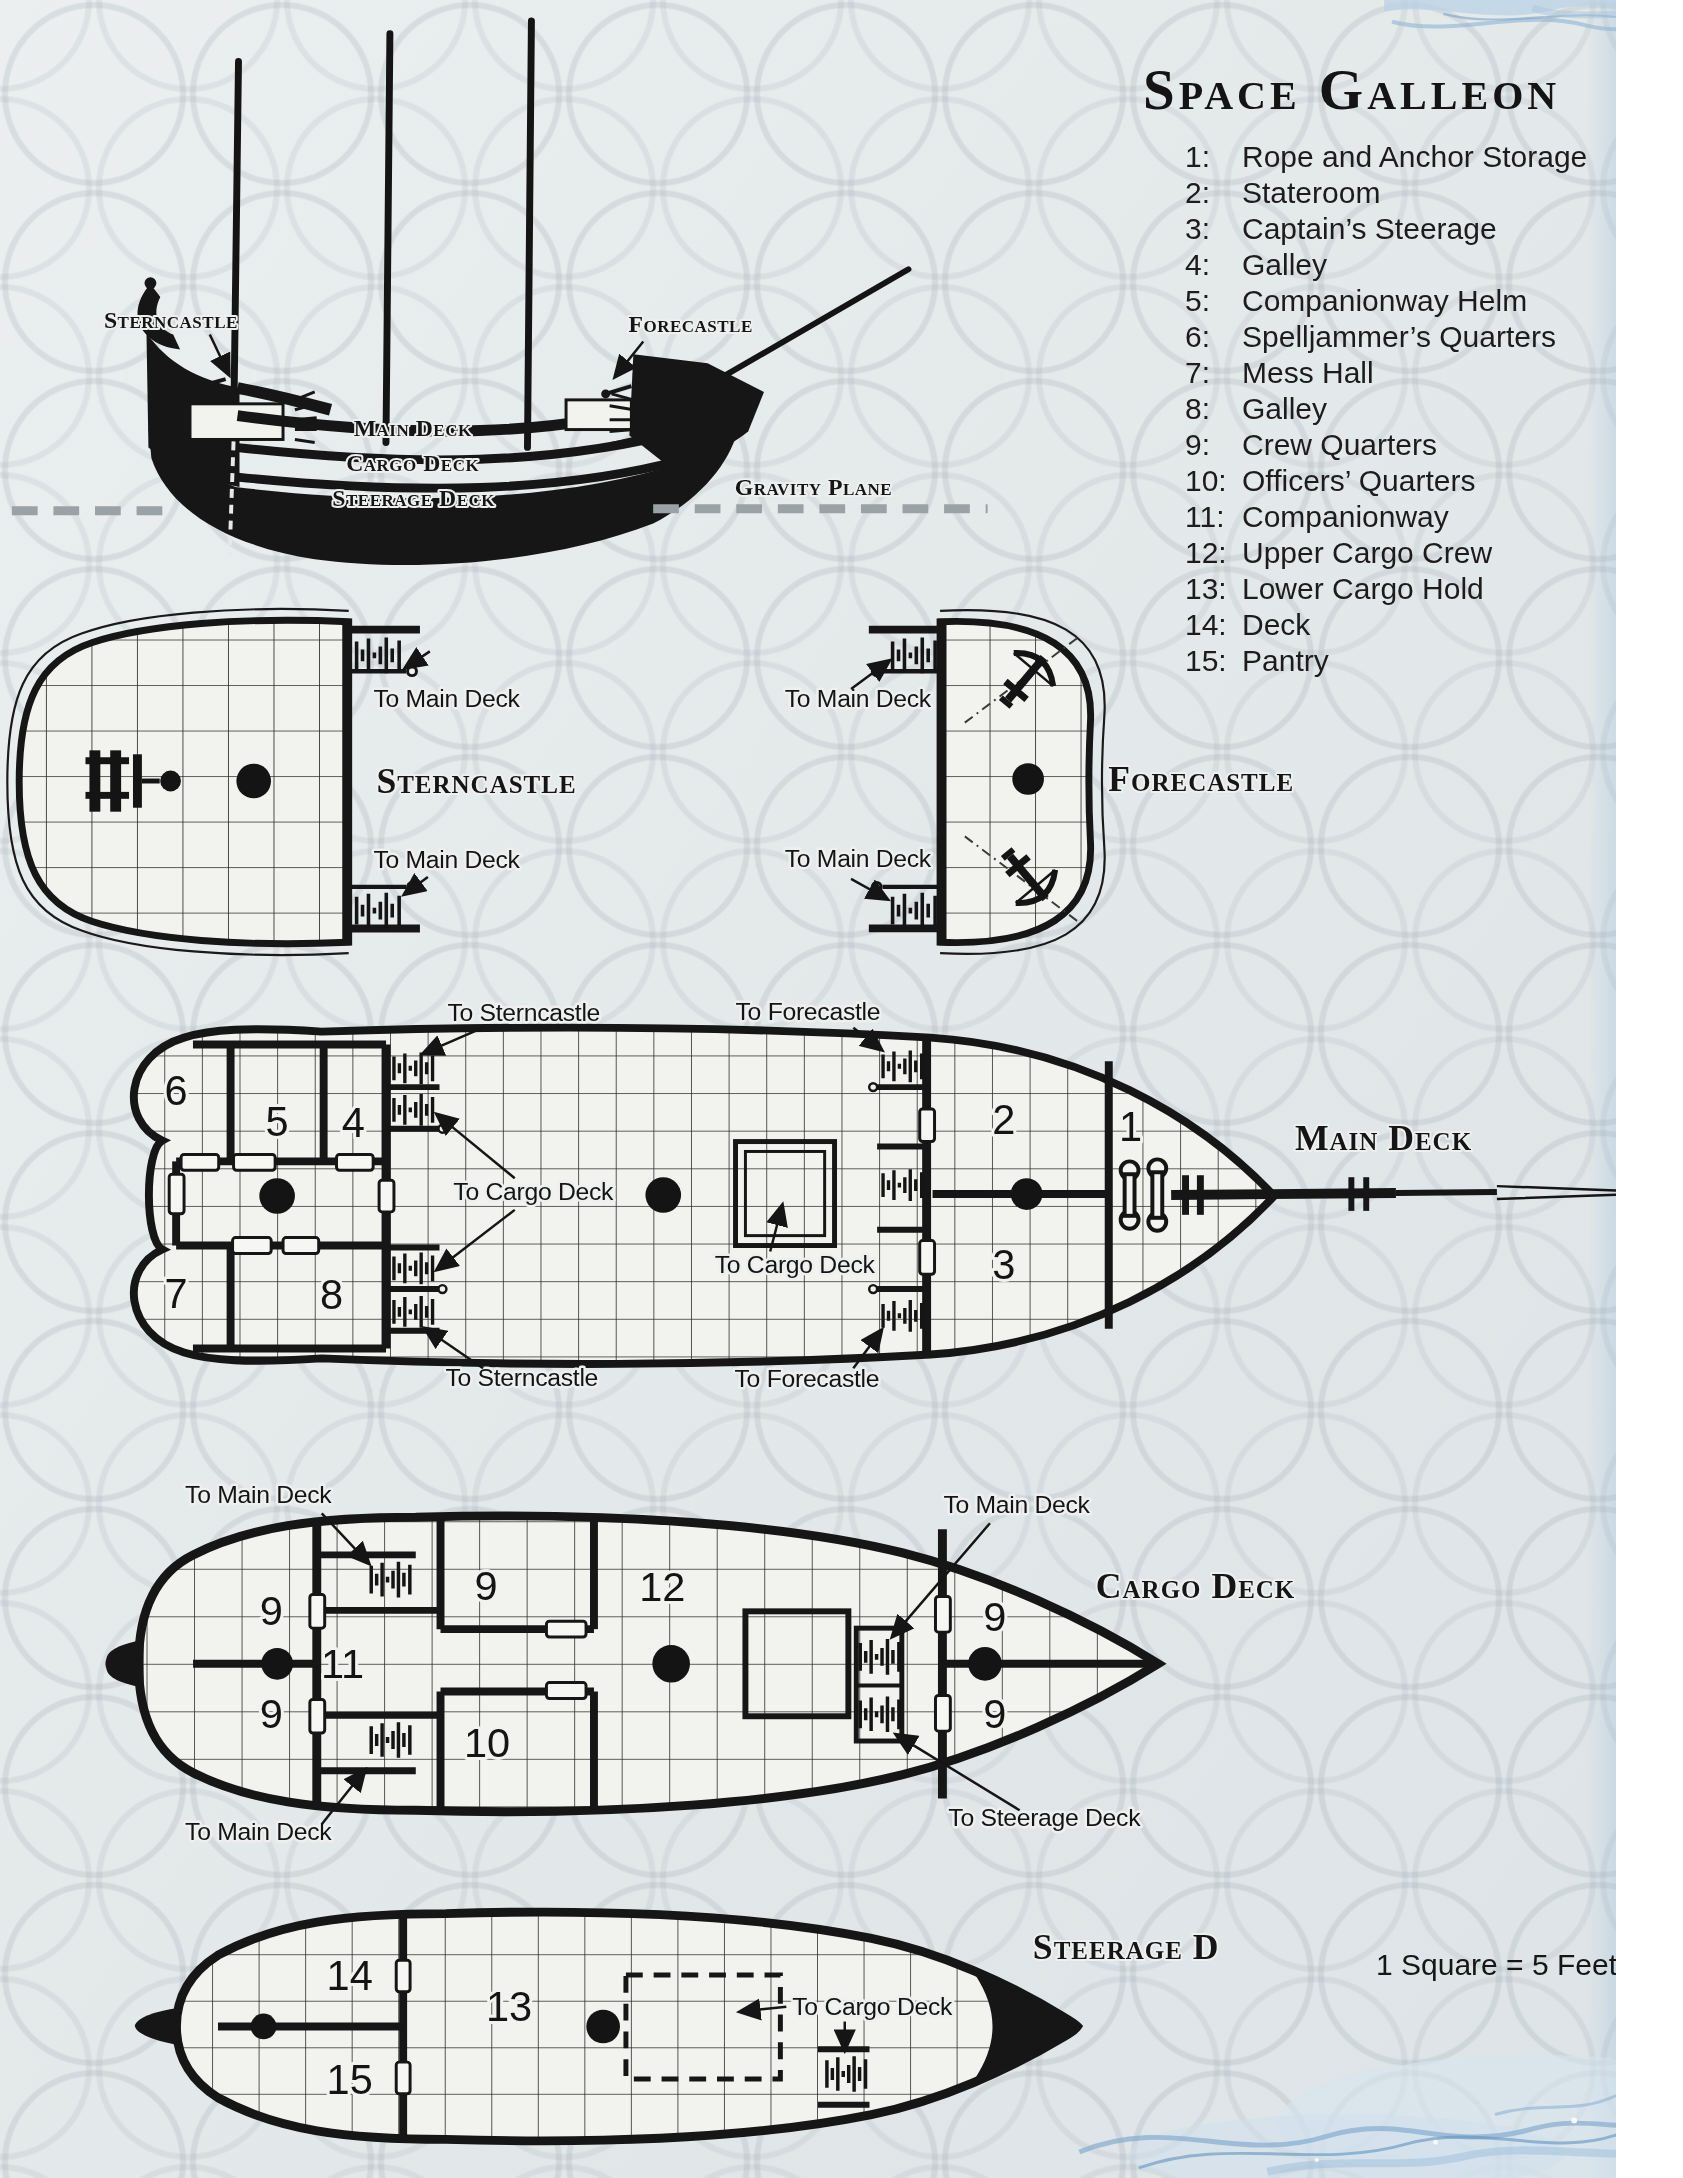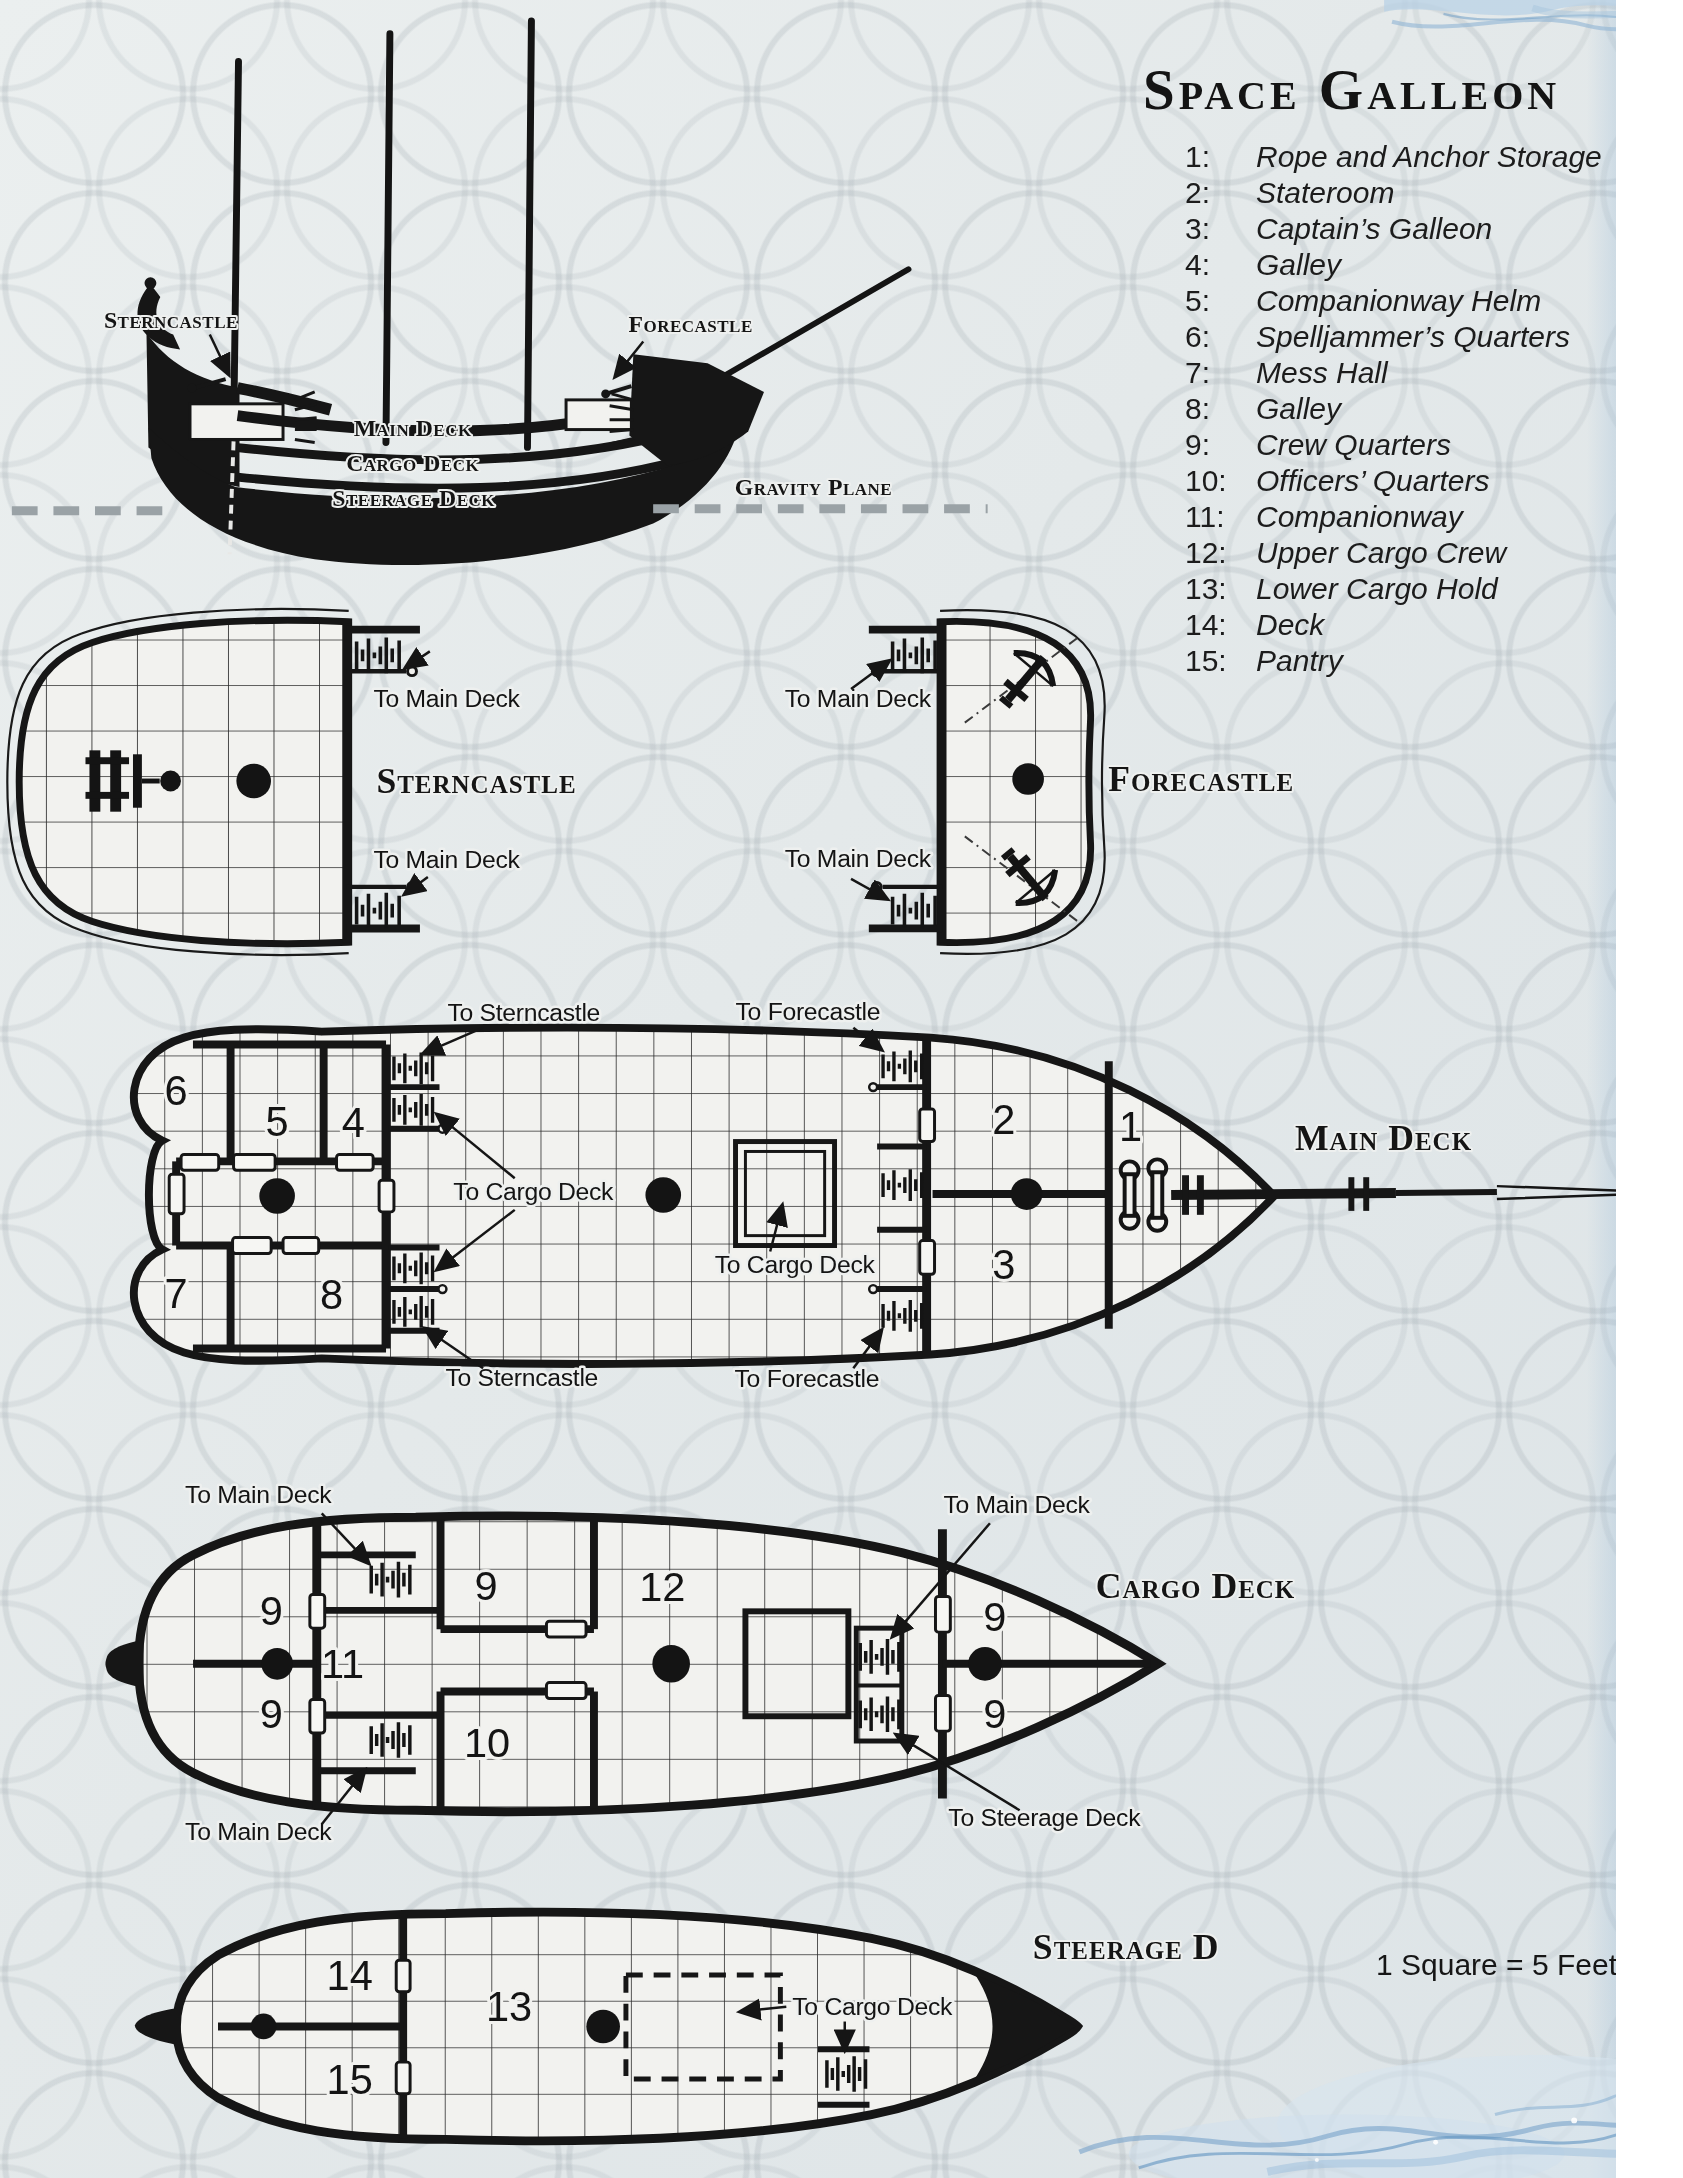--- a/index.html
+++ b/index.html
@@ -16,21 +16,21 @@
   }
   .abs{position:absolute;}
   .page-title{
     font-family:"Liberation Serif",serif; font-variant:small-caps; font-weight:700;
     font-size:57px; letter-spacing:4px; color:#141414; white-space:nowrap;
   }
   .legend{color:#1c1c1c; font-size:30px; line-height:36px;}
   .legend ol{list-style:none; margin:0; padding:0;}
   .legend li{display:flex;}
   .legend .num{width:50px; flex:0 0 50px;}
-  .legend .lab{margin-left:21px; white-space:nowrap;font-style:italic;}
+  .legend .lab{margin-left:7px; white-space:nowrap;}
   .scale-note{font-size:30px; color:#161616; white-space:nowrap;}
   svg text{user-select:none;}
   .map-label{
     font-family:"Liberation Sans",sans-serif; font-size:25px; fill:#141414;
     paint-order:stroke; stroke:#eef0ef; stroke-width:5px; stroke-linejoin:round; letter-spacing:-0.3px;
   }
   .deck-title{
     font-family:"Liberation Serif",serif; font-weight:700; font-variant:small-caps;
     font-size:36px; fill:#151515; letter-spacing:1px;
     paint-order:stroke; stroke:#eef0ef; stroke-width:4px; stroke-linejoin:round;
@@ -79,21 +79,21 @@
       <li>
           <span class="num">1:</span>
           <span class="lab">Rope and Anchor Storage</span>
         </li>
       <li>
           <span class="num">2:</span>
           <span class="lab">Stateroom</span>
         </li>
       <li>
           <span class="num">3:</span>
-          <span class="lab">Captain’s Galleon</span>
+          <span class="lab">Captain’s Steerage</span>
         </li>
       <li>
           <span class="num">4:</span>
           <span class="lab">Galley</span>
         </li>
       <li>
           <span class="num">5:</span>
           <span class="lab">Companionway Helm</span>
         </li>
       <li>

